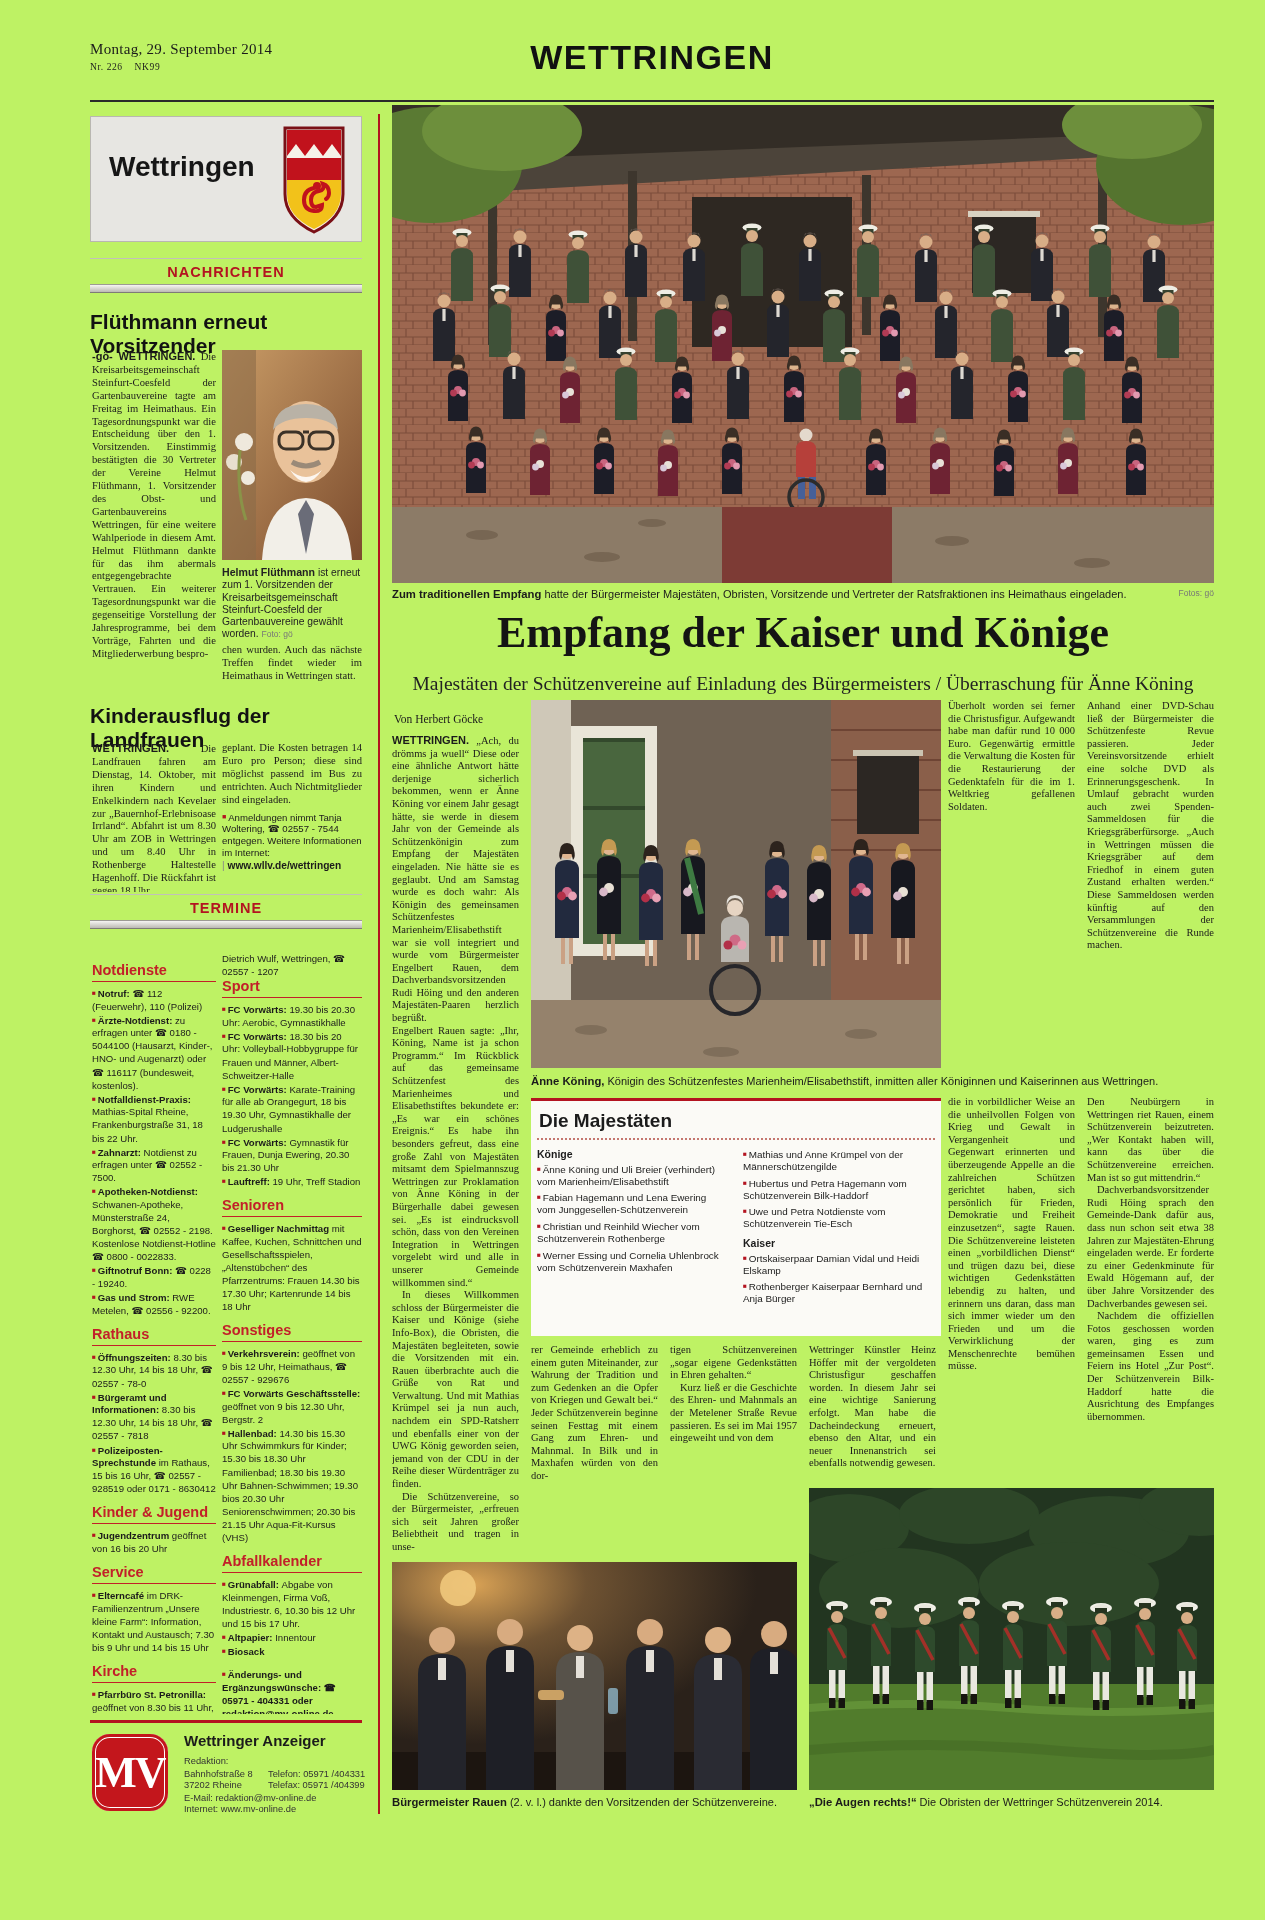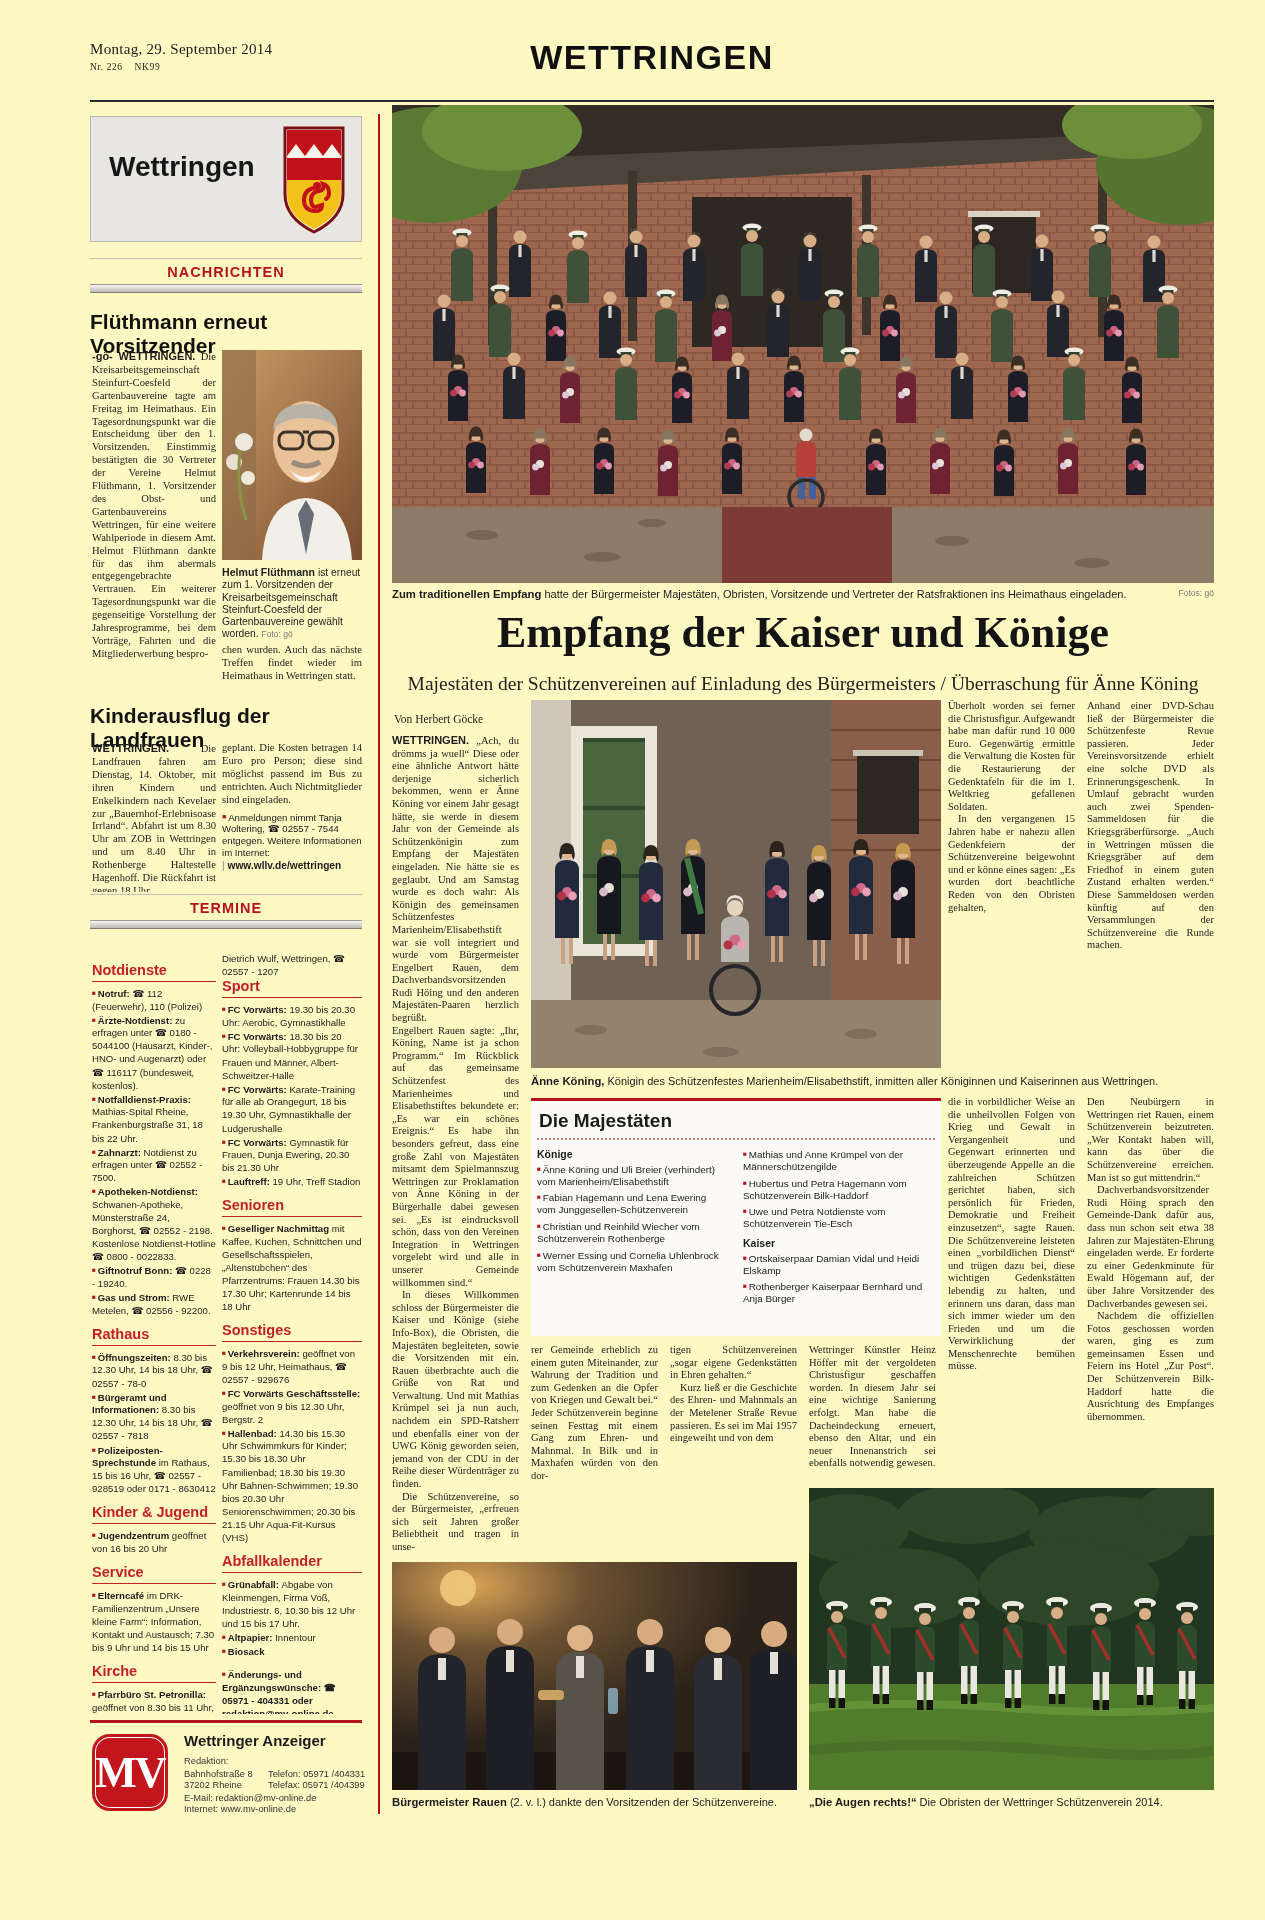--- a/index.html
+++ b/index.html
@@ -1,19 +1,19 @@
 <!DOCTYPE html>
 <html><head>
 <meta charset="utf-8">
 <style>
   * { margin:0; padding:0; box-sizing:border-box; }
   html,body { background:#e9e8e4; }
   .page {
     position:relative; width:1265px; height:1920px; margin:0 auto;
-    background:#fef9c3; color:#1b1b1b; overflow:hidden;
+    background:#bef264; color:#1b1b1b; overflow:hidden;
     font-family:"Liberation Serif", serif;
   }
   .abs { position:absolute; }
 
   
   .date-line { font:15px/18px "Liberation Serif", serif; letter-spacing:.3px; }
   .issue-line { font:9.5px/12px "Liberation Serif", serif; letter-spacing:.6px; }
   .masthead-title { font-family:"Liberation Sans", sans-serif; font-size:34px; font-weight:600;
     letter-spacing:1.5px; text-align:center; color:#111; }
   .top-rule { height:2px; background:#2a2a2a; }
@@ -372,41 +372,40 @@
     </svg>
   </div>
 
   <div class="abs main-cap" style="left:392px;top:588px;width:822px;">
     <span class="credit">Fotos: gö</span>
     <b>Zum traditionellen Empfang</b>
     <span>hatte der Bürgermeister Majestäten, Obristen, Vorsitzende und Vertreter der Ratsfraktionen ins Heimathaus eingeladen.</span>
   </div>
 
   <div class="abs headline" style="left:392px;top:608px;width:822px;">Empfang der Kaiser und Könige</div>
-  <div class="abs subhead" style="left:392px;top:672px;width:822px;">Majestäten der Schützenvereinen auf Einladung des Bürgermeisters / Überraschung für Änne Köning</div>
+  <div class="abs subhead" style="left:392px;top:672px;width:822px;">Majestäten der Schützenvereine auf Einladung des Bürgermeisters / Überraschung für Änne Köning</div>
   <div class="abs byline" style="left:394px;top:712px;">Von Herbert Göcke</div>
 
   <div class="abs m-col" style="left:392px;top:734px;width:127px;height:824px;">
     <p><b class="lead">WETTRINGEN.</b>
        <span>„Ach, du drömms ja wuell“ Diese oder eine ähnliche Antwort hätte derjenige sicherlich bekommen, wenn er Änne Köning vor einem Jahr gesagt hätte, sie werde in diesem Jahr von der Gemeinde als Schützenkönigin zum Empfang der Majestäten eingeladen. Nie hätte sie es geglaubt. Und am Samstag wurde es doch wahr: Als Königin des gemeinsamen Schützenfestes Marienheim/Elisabethstift war sie voll integriert und wurde vom Bürgermeister Engelbert Rauen, dem Dachverbandsvorsitzenden Rudi Höing und den anderen Majestäten-Paaren herzlich begrüßt.</span></p>
     <div class="flow"><p>Engelbert Rauen sagte: „Ihr, Köning, Name ist ja schon Programm.“ Im Rückblick auf das gemeinsame Schützenfest des Marienheimes und Elisabethstiftes bekundete er: „Es war ein schönes Ereignis.“ Es habe ihn besonders gefreut, dass eine große Zahl von Majestäten mitsamt dem Spielmannszug Wettringen zur Proklamation von Änne Köning in der Bürgerhalle dabei gewesen sei. „Es ist eindrucksvoll schön, dass von den Vereinen Integration in Wettringen vorgelebt wird und alle in unserer Gemeinde willkommen sind.“</p><p>In dieses Willkommen schloss der Bürgermeister die Kaiser und Könige (siehe Info-Box), die Obristen, die Majestäten begleiteten, sowie die Vorsitzenden mit ein. Rauen überbrachte auch die Grüße von Rat und Verwaltung. Und mit Mathias Krümpel sei ja nun auch, nachdem ein SPD-Ratsherr und ebenfalls einer von der UWG König geworden seien, jemand von der CDU in der Reihe dieser Würdenträger zu finden.</p><p>Die Schützenvereine, so der Bürgermeister, „erfreuen sich seit Jahren großer Beliebtheit und tragen in unse-</p></div>
   </div>
   <div class="abs m-col" style="left:531px;top:1344px;width:127px;height:214px;">
       <p>rer Gemeinde erheblich zu einem guten Miteinander, zur Wahrung der Tradition und zum Gedenken an die Opfer von Kriegen und Gewalt bei.“ Jeder Schützenverein beginne seinen Festtag mit einem Gang zum Ehren- und Mahnmal. In Bilk und in Maxhafen würden von den dor-</p>
     </div>
   <div class="abs m-col" style="left:670px;top:1344px;width:127px;height:214px;">
       <p>tigen Schützenvereinen „sogar eigene Gedenkstätten in Ehren gehalten.“</p>
       <p>Kurz ließ er die Geschichte des Ehren- und Mahnmals an der Metelener Straße Revue passieren. Es sei im Mai 1957 eingeweiht und von dem</p>
     </div>
   <div class="abs m-col" style="left:809px;top:1344px;width:127px;height:140px;">
       <p>Wettringer Künstler Heinz Höffer mit der vergoldeten Christusfigur geschaffen worden. In diesem Jahr sei eine wichtige Sanierung erfolgt. Man habe die Dacheindeckung erneuert, ebenso den Altar, und ein neuer Innenanstrich sei ebenfalls notwendig gewesen.</p>
     </div>
   <div class="abs m-col" style="left:948px;top:700px;width:127px;height:366px;">
       <p>Überholt worden sei ferner die Christusfigur. Aufgewandt habe man dafür rund 10 000 Euro. Gegenwärtig ermittle die Verwaltung die Kosten für die Restaurierung der Gedenktafeln für die im 1. Weltkrieg gefallenen Soldaten.</p>
-      <p>In den vergangenen 15 Jahren habe er nahezu allen Gedenkfeiern der Schützenvereine beigewohnt und er könne eines sagen: „Es wurden dort beachtliche Reden von den Obristen gehalten,</p>
     </div>
   <div class="abs m-col" style="left:948px;top:1096px;width:127px;height:388px;">
       <p>die in vorbildlicher Weise an die unheilvollen Folgen von Krieg und Gewalt in Vergangenheit und Gegenwart erinnerten und überzeugende Appelle an die zahlreichen Schützen gerichtet haben, sich persönlich für Frieden, Demokratie und Freiheit einzusetzen“, sagte Rauen. Die Schützenvereine leisteten einen „vorbildlichen Dienst“ und trügen dazu bei, diese wichtigen Gedenkstätten lebendig zu halten, und erinnern uns daran, dass man sich immer wieder um den Frieden und um die Verwirklichung der Menschenrechte bemühen müsse.</p>
     </div>
   <div class="abs m-col" style="left:1087px;top:700px;width:127px;height:366px;">
       <p>Anhand einer DVD-Schau ließ der Bürgermeister die Schützenfeste Revue passieren. Jeder Vereinsvorsitzende erhielt eine solche DVD als Erinnerungsgeschenk. In Umlauf gebracht wurden auch zwei Spenden-Sammeldosen für die Kriegsgräberfürsorge. „Auch in Wettringen müssen die Kriegsgräber auf dem Friedhof in einem guten Zustand erhalten werden.“ Diese Sammeldosen werden künftig auf den Versammlungen der Schützenvereine die Runde machen.</p>
     </div>
   <div class="abs m-col" style="left:1087px;top:1096px;width:127px;height:388px;">
       <p>Den Neubürgern in Wettringen riet Rauen, einem Schützenverein beizutreten. „Wer Kontakt haben will, kann das über die Schützenvereine erreichen. Man ist so gut mittendrin.“</p>
       <p>Dachverbandsvorsitzender Rudi Höing sprach den Gemeinde-Dank dafür aus, dass nun schon seit etwa 38 Jahren zur Majestäten-Ehrung eingeladen werde. Er forderte zu einer Gedenkminute für Ewald Högemann auf, der über Jahre Vorsitzender des Dachverbandes gewesen sei.</p>

